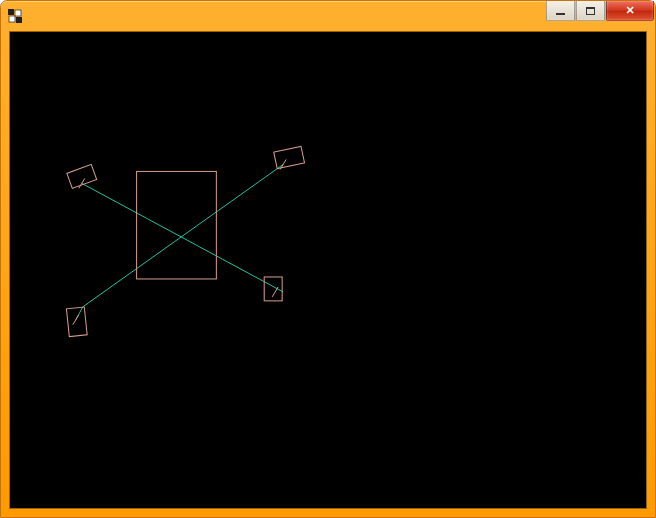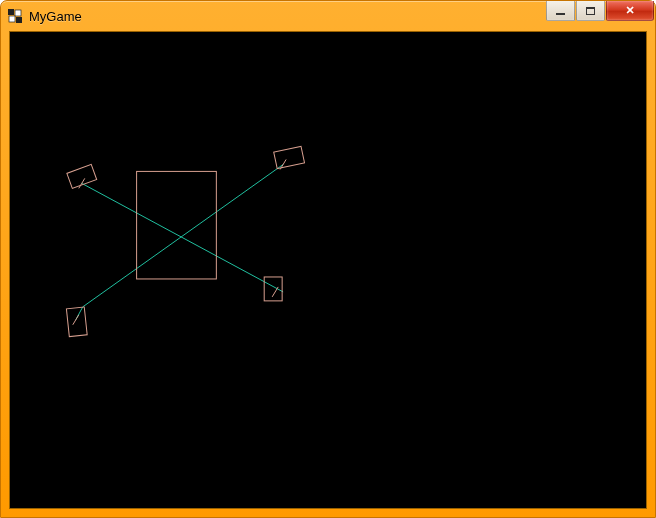--- a/index.html
+++ b/index.html
@@ -112,21 +112,20 @@
 <div class="window-frame">
   <div class="titlebar">
     <span class="app-icon">
       <svg viewBox="0 0 16 16" width="16" height="16">
         <rect x="1" y="1" width="6" height="6" fill="#202020"></rect>
         <rect x="8" y="2" width="6" height="6" fill="#fff" stroke="#202020" stroke-width="0.7"></rect>
         <rect x="2" y="8" width="6" height="6" fill="#fff" stroke="#202020" stroke-width="0.7"></rect>
         <rect x="9" y="9" width="6" height="6" fill="#202020"></rect>
       </svg>
     </span>
-    <span class="title-text">MyGame</span>
     <div class="window-controls">
       <div class="ctrl-btn ctrl-min" title="minimize">
         <span class="min-line"></span>
       </div>
       <div class="ctrl-btn ctrl-max" title="maximize">
         <span class="max-box"></span>
       </div>
       <div class="ctrl-btn ctrl-close" title="close">
         <span class="ctrl-glyph">✕</span>
       </div>

